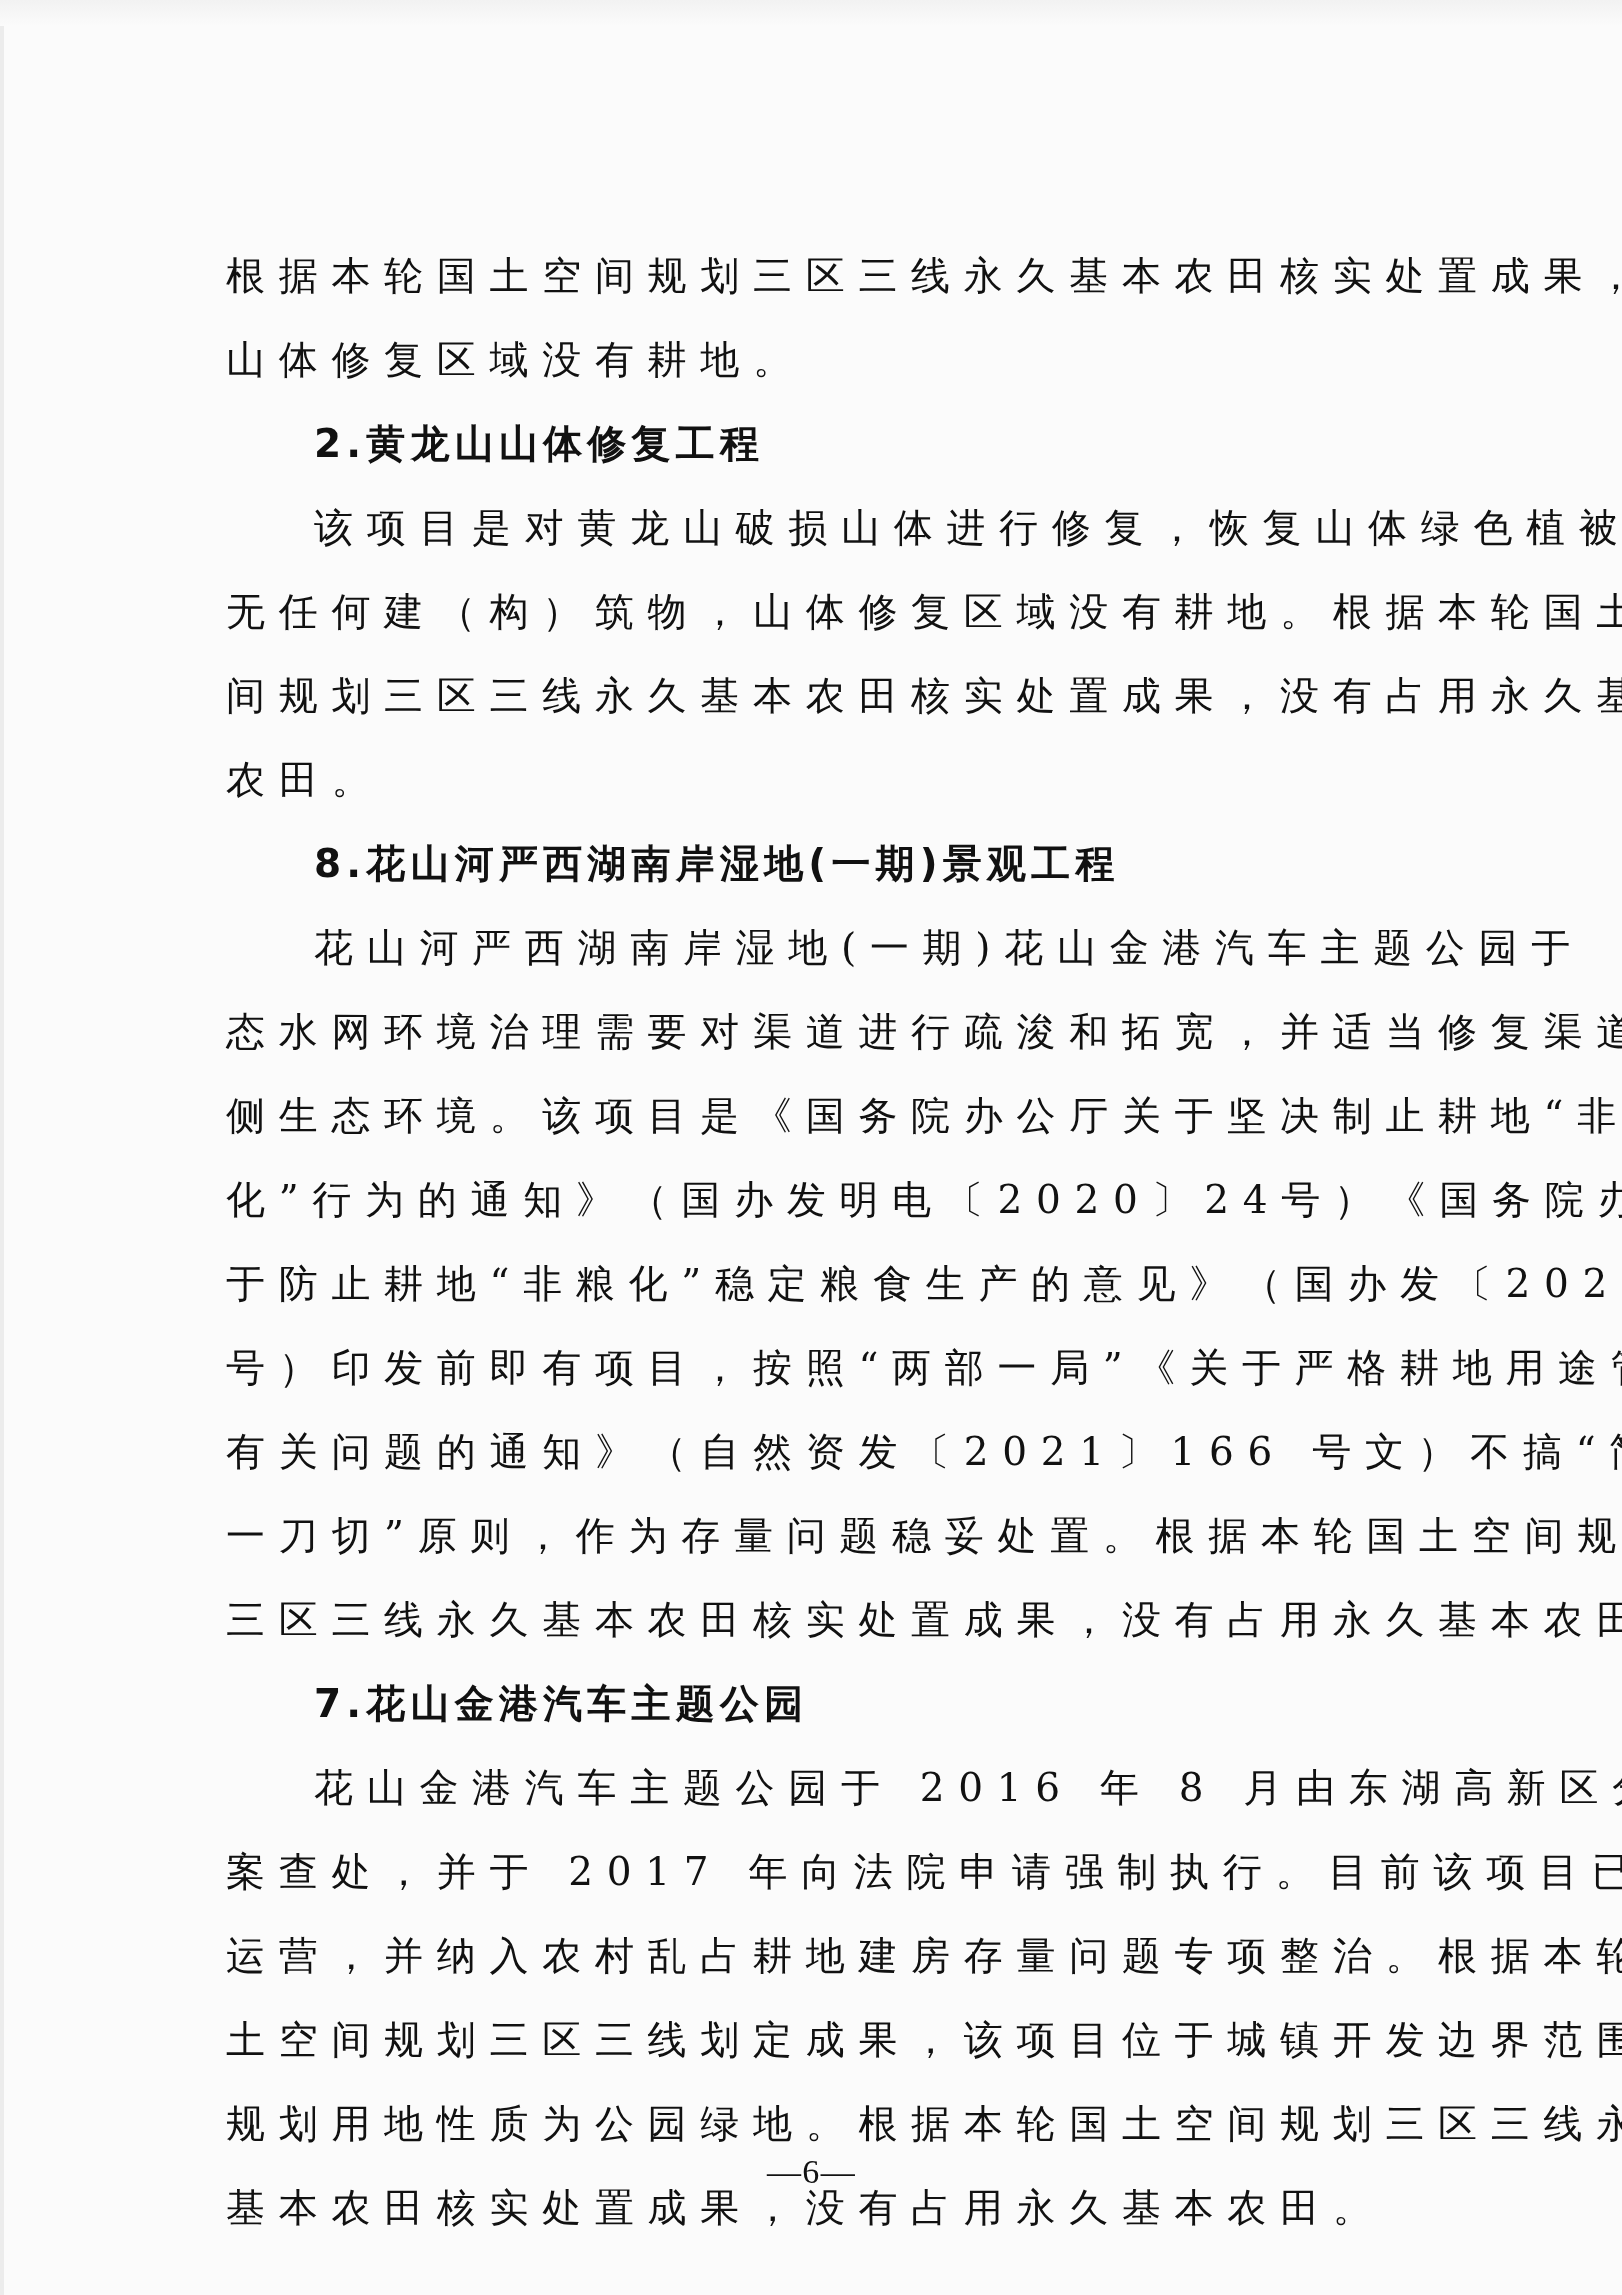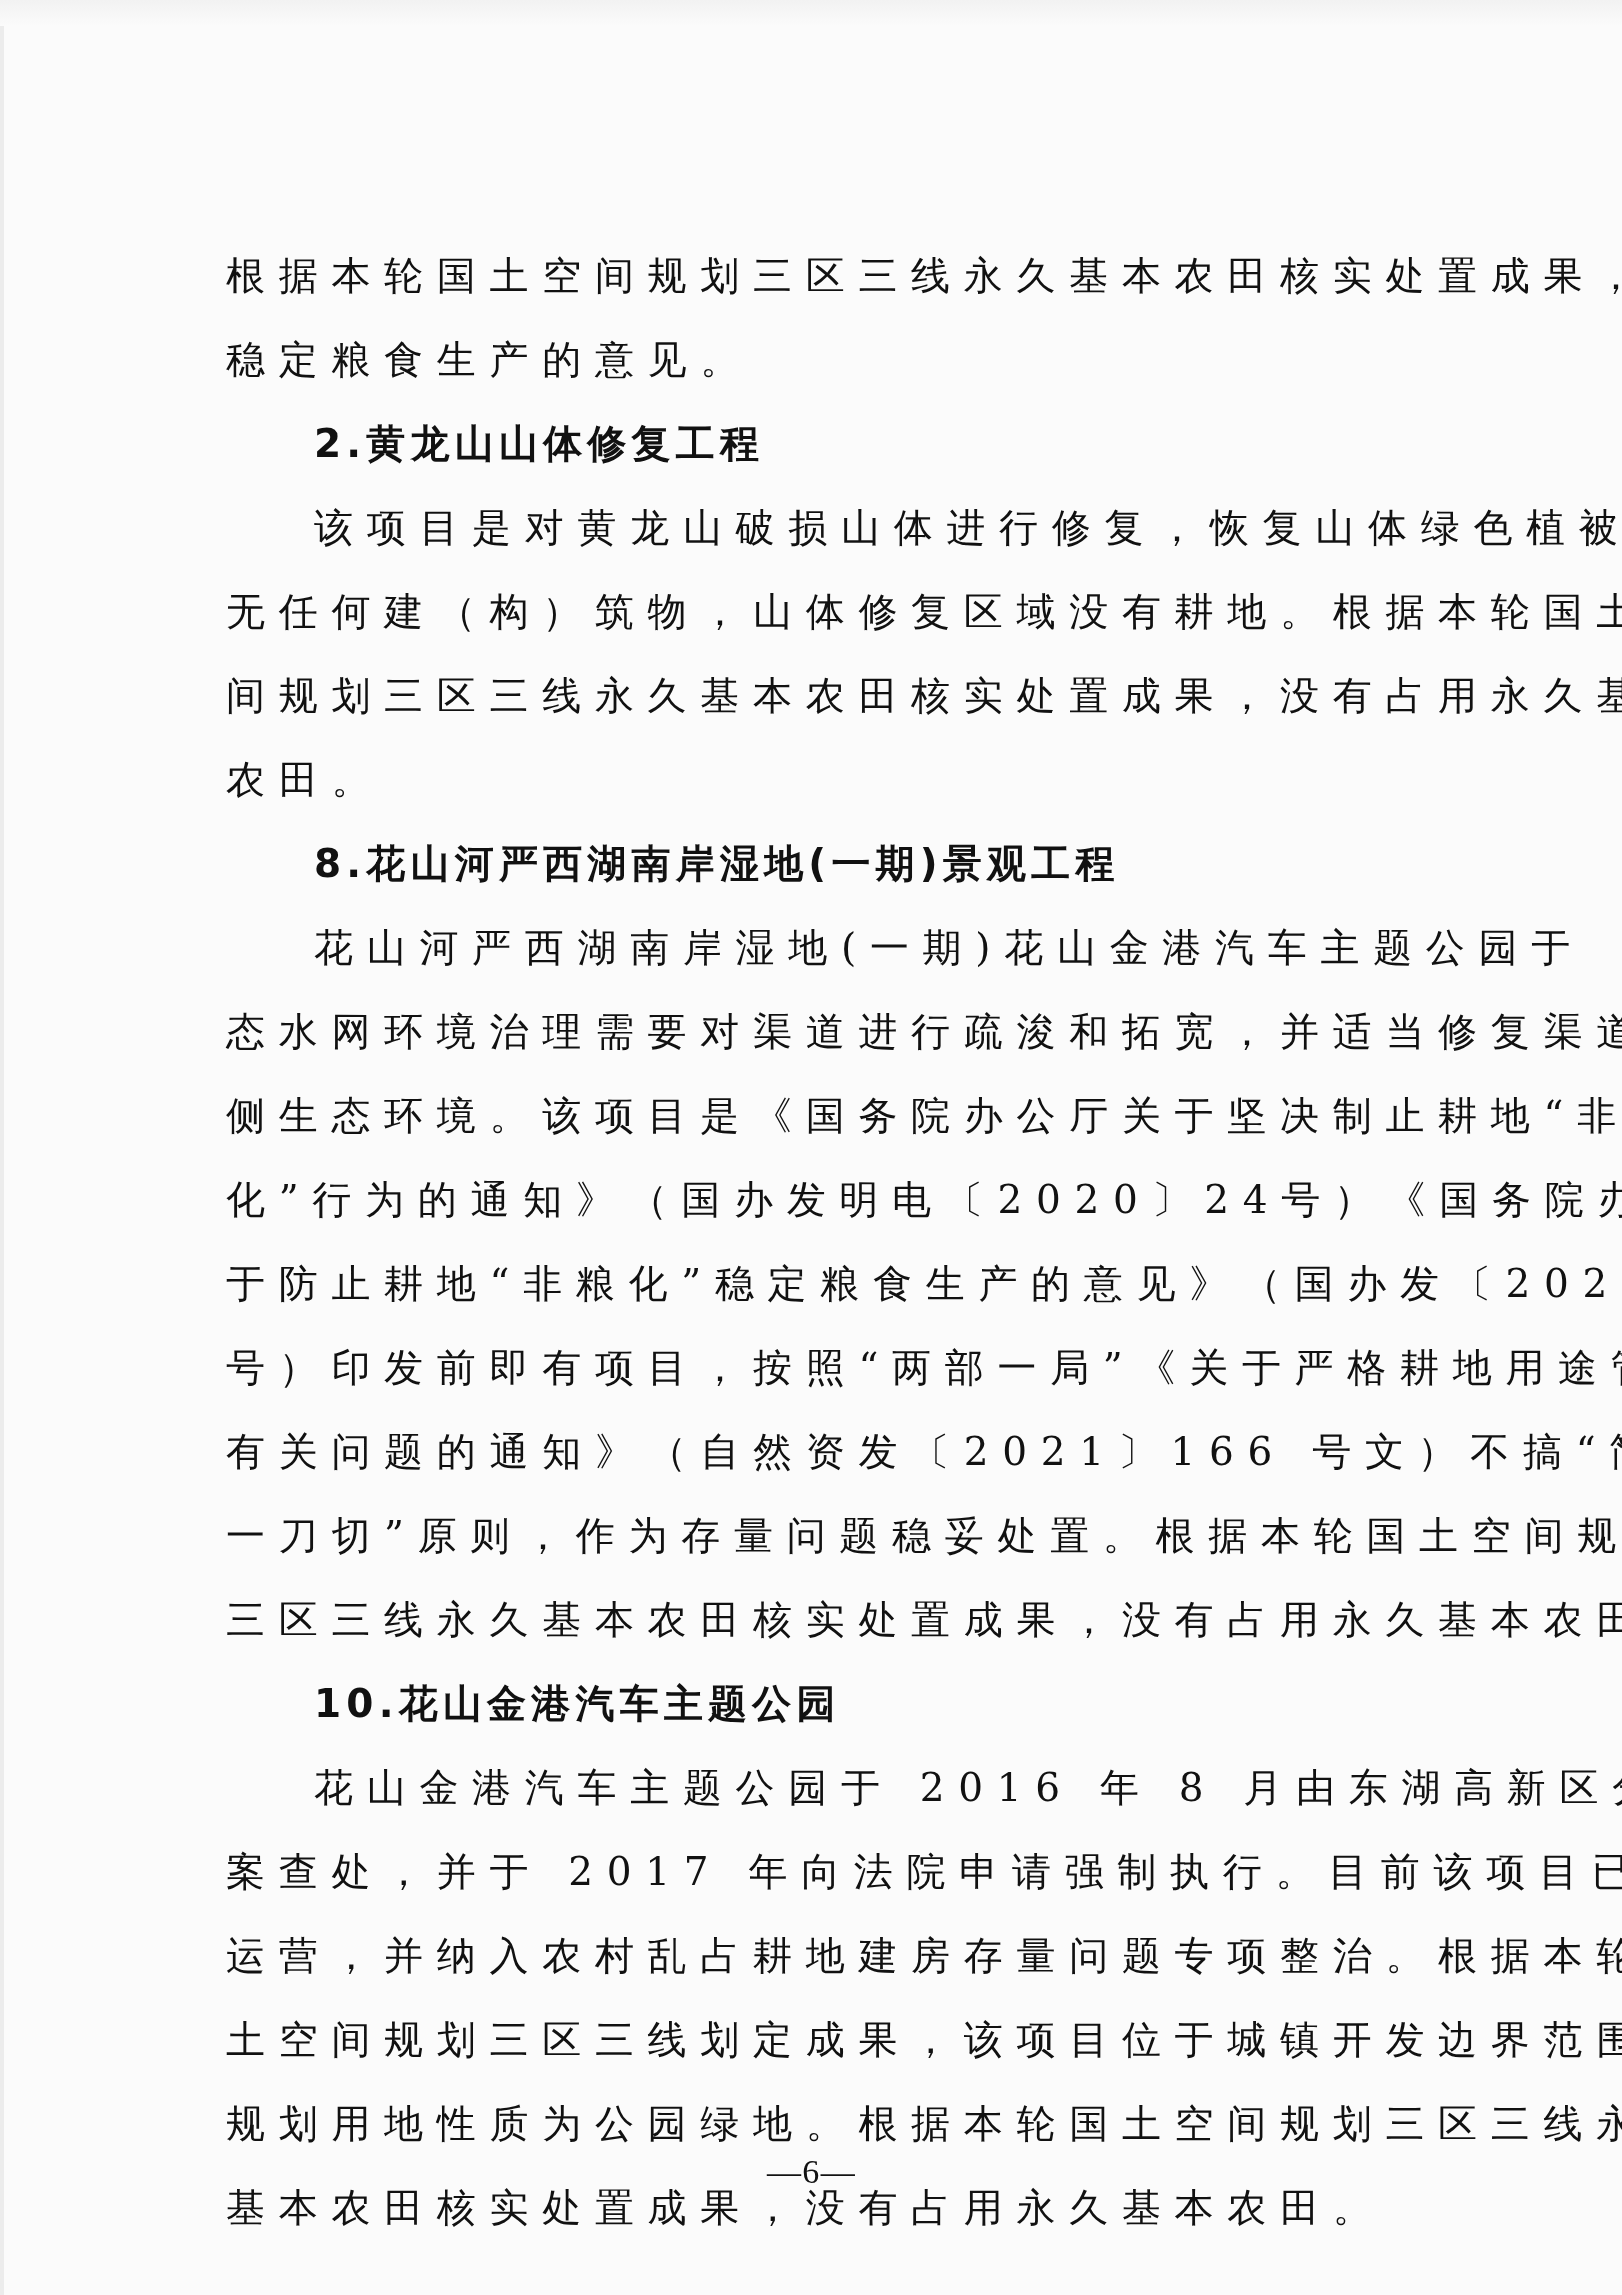--- a/index.html
+++ b/index.html
@@ -51,40 +51,40 @@
   }
 </style>
 </head>
 <body>
 
 <div class="scan-edge-top"></div>
 <div class="scan-edge-left"></div>
 
 <div class="page">
   <div class="line">根据本轮国土空间规划三区三线永久基本农田核实处置成果，没</div>
-  <div class="line last">稳定粮食生产的意见。</div>
+  <div class="line last">山体修复区域没有耕地。</div>
 
   <div class="line indent heading">2.黄龙山山体修复工程</div>
   <div class="line indent">该项目是对黄龙山破损山体进行修复，恢复山体绿色植被，</div>
   <div class="line">无任何建（构）筑物，山体修复区域没有耕地。根据本轮国土空</div>
   <div class="line">间规划三区三线永久基本农田核实处置成果，没有占用永久基本</div>
   <div class="line last">农田。</div>
 
   <div class="line indent heading">8.花山河严西湖南岸湿地(一期)景观工程</div>
   <div class="line indent">花山河严西湖南岸湿地(一期)花山金港汽车主题公园于</div>
   <div class="line">态水网环境治理需要对渠道进行疏浚和拓宽，并适当修复渠道两</div>
   <div class="line">侧生态环境。该项目是《国务院办公厅关于坚决制止耕地“非农</div>
   <div class="line">化”行为的通知》（国办发明电〔2020〕24号）《国务院办公厅关</div>
   <div class="line">于防止耕地“非粮化”稳定粮食生产的意见》（国办发〔2020〕44</div>
   <div class="line">号）印发前即有项目，按照“两部一局”《关于严格耕地用途管制</div>
   <div class="line">有关问题的通知》（自然资发〔2021〕166 号文）不搞“简单化、</div>
   <div class="line">一刀切”原则，作为存量问题稳妥处置。根据本轮国土空间规划</div>
   <div class="line">三区三线永久基本农田核实处置成果，没有占用永久基本农田。</div>
 
-  <div class="line indent heading">10.花山金港汽车主题公园</div>
+  <div class="line indent heading">7.花山金港汽车主题公园</div>
   <div class="line indent">花山金港汽车主题公园于 2016 年 8 月由东湖高新区分局立</div>
   <div class="line">案查处，并于 2017 年向法院申请强制执行。目前该项目已停止</div>
   <div class="line">运营，并纳入农村乱占耕地建房存量问题专项整治。根据本轮国</div>
   <div class="line">土空间规划三区三线划定成果，该项目位于城镇开发边界范围内，</div>
   <div class="line">规划用地性质为公园绿地。根据本轮国土空间规划三区三线永久</div>
   <div class="line last">基本农田核实处置成果，没有占用永久基本农田。</div>
 </div>
 
 <div class="page-number">—6—</div>
 

